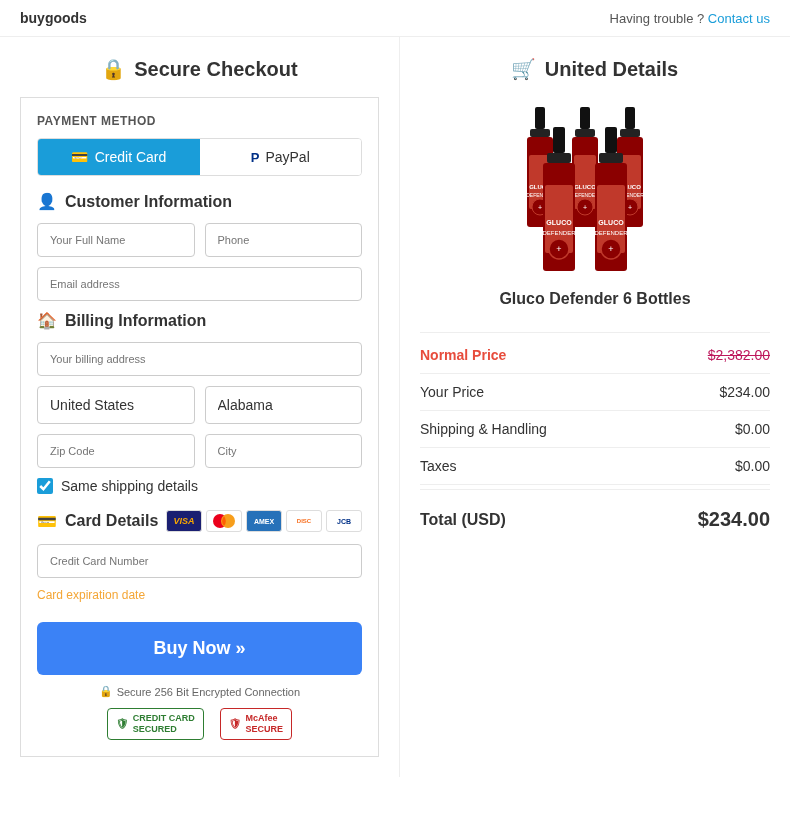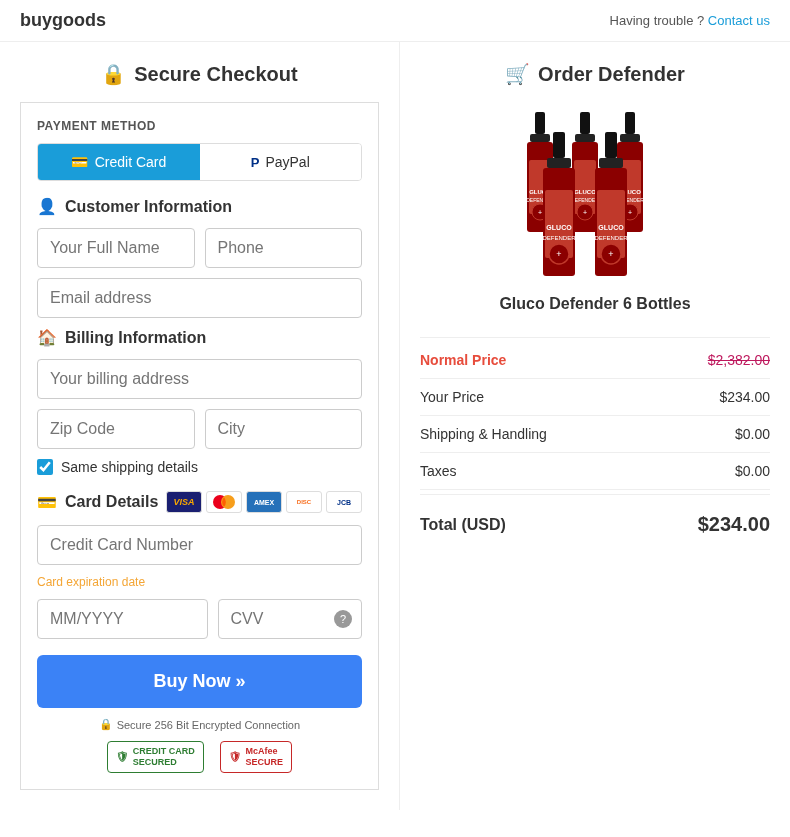--- a/index.html
+++ b/index.html
@@ -1,19 +1,19 @@
 <!DOCTYPE html>
 <html><head>
   <meta charset="utf-8">
   <style>
     * { box-sizing: border-box; margin: 0; padding: 0; }
     body { font-family: Arial, sans-serif; background: #fff; color: #333; font-size: 14px; }
 
     .header { display: flex; justify-content: space-between; align-items: center; padding: 10px 20px; border-bottom: 1px solid #eee; }
-    .logo { color: #e85c00; font-weight: bold; font-size: 18px; }
+    .logo { color: #e85c00; font-weight: bold; font-size: 14px; }
     .logo span { color: #333; }
     .header-right { font-size: 13px; color: #555; }
     .header-right a { color: #1a9dd9; text-decoration: none; }
 
     .main { display: flex; max-width: 790px; margin: 0 auto; }
 
     
     .left-panel { width: 400px; padding: 20px; border-right: 1px solid #eee; }
     .right-panel { flex: 1; padding: 20px; }
 
@@ -24,21 +24,21 @@
     .payment-method-label { font-size: 12px; font-weight: bold; color: #555; letter-spacing: 0.5px; margin-bottom: 10px; }
 
     .payment-tabs { display: flex; border: 1px solid #ddd; border-radius: 4px; overflow: hidden; margin-bottom: 16px; }
     .tab-btn { flex: 1; padding: 10px; text-align: center; cursor: pointer; border: none; background: #fff; font-size: 14px; display: flex; align-items: center; justify-content: center; gap: 6px; }
     .tab-btn.active { background: #1a9dd9; color: #fff; }
     .tab-btn.inactive { background: #fff; color: #333; }
 
     .subsection-title { font-size: 16px; font-weight: bold; margin-bottom: 12px; display: flex; align-items: center; gap: 8px; }
 
     .form-row { display: flex; gap: 10px; margin-bottom: 10px; }
-    .form-input { width: 100%; padding: 10px 12px; border: 1px solid #ccc; border-radius: 4px; font-size: 16px; color: #aaa; outline: none; }
+    .form-input { width: 100%; padding: 10px 12px; border: 1px solid #ccc; border-radius: 4px; font-size: 11px; color: #aaa; outline: none; }
 
     .select-wrapper { position: relative; flex: 1; }
     .form-select { width: 100%; padding: 10px 12px; border: 1px solid #ccc; border-radius: 4px; font-size: 14px; color: #333; appearance: none; background: #fff; cursor: pointer; }
 
     .checkbox-row { display: flex; align-items: center; gap: 8px; margin-bottom: 16px; }
     .checkbox-row input { width: 16px; height: 16px; accent-color: #1a9dd9; }
     .checkbox-label { font-size: 14px; color: #333; }
 
     .card-details-header { display: flex; align-items: center; justify-content: space-between; margin-bottom: 12px; }
     .card-icons { display: flex; gap: 4px; align-items: center; }
@@ -130,20 +130,32 @@
         <input type="email" class="form-input" placeholder="Email address" style="">
       </div>
 
       
       <div class="subsection-title">
         <span>🏠</span>
         <span>Billing Information</span>
       </div>
       <div class="form-row">
         <input type="text" class="form-input" placeholder="Your billing address" style="">
+      </div>
+      <div class="form-row">
+        <div class="select-wrapper">
+          <select class="form-select">
+            <option>United States</option>
+          </select>
+        </div>
+        <div class="select-wrapper">
+          <select class="form-select">
+            <option>Alabama</option>
+          </select>
+        </div>
       </div>
       <div class="form-row">
         <input type="text" class="form-input" style="flex: 1 1 0%;" placeholder="Zip Code">
         <input type="text" class="form-input" style="flex: 1 1 0%;" placeholder="City">
       </div>
 
       <div class="checkbox-row">
         <input type="checkbox" id="same-shipping" checked="" style="">
         <label for="same-shipping" class="checkbox-label">Same shipping details</label>
       </div>
@@ -166,27 +178,20 @@
           <div class="card-icon amex-icon" style="font-size:7px;background:#2671b9;color:#fff;font-weight:bold;">AMEX</div>
           <div class="card-icon discover-icon" style="font-size:6px;color:#f76f20;font-weight:bold;">DISC</div>
           <div class="card-icon jcb-icon" style="font-size:7px;background:#fff;color:#003087;font-weight:bold;border:1px solid #ddd;">JCB</div>
         </div>
       </div>
       <div class="form-row">
         <input type="text" class="form-input" placeholder="Credit Card Number" style="">
       </div>
       <div>
         <div class="expiry-label">Card expiration date</div>
-        <div class="expiry-cvv-row">
-          <input type="text" class="form-input" style="flex: 1 1 0%;" placeholder="MM/YYYY">
-          <div class="cvv-input-wrapper" style="flex:1;position:relative;display:flex;align-items:center;">
-            <input type="text" class="form-input" style="width: 100%; padding-right: 36px;" placeholder="CVV">
-            <div class="cvv-help" style="position:absolute;right:10px;">?</div>
-          </div>
-        </div>
       </div>
 
       <button class="buy-btn">Buy Now »</button>
 
       <div class="secure-text">
         <span>🔒</span>
         <span>Secure 256 Bit Encrypted Connection</span>
       </div>
 
       <div class="trust-badges">
@@ -199,21 +204,21 @@
           <span style="line-height:1.2;font-size:9px;">McAfee<br>SECURE</span>
         </div>
       </div>
 
     </div>
   </div>
 
   <div class="right-panel">
     <div class="section-title">
       <span>🛒</span>
-      <span>Order Defender</span>
+      <span>United Details</span>
     </div>
 
     <div class="product-img-container">
       <svg class="bottles-svg" viewBox="0 0 220 180" xmlns="http://www.w3.org/2000/svg">
 
         <g transform="translate(30, 10)">
           <rect x="20" y="0" width="10" height="22" rx="2" fill="#111"></rect>
           <rect x="15" y="22" width="20" height="8" rx="2" fill="#222"></rect>
           <rect x="12" y="30" width="26" height="90" rx="3" fill="#8b0000"></rect>
           <rect x="14" y="48" width="22" height="54" rx="2" fill="#c0392b"></rect>

